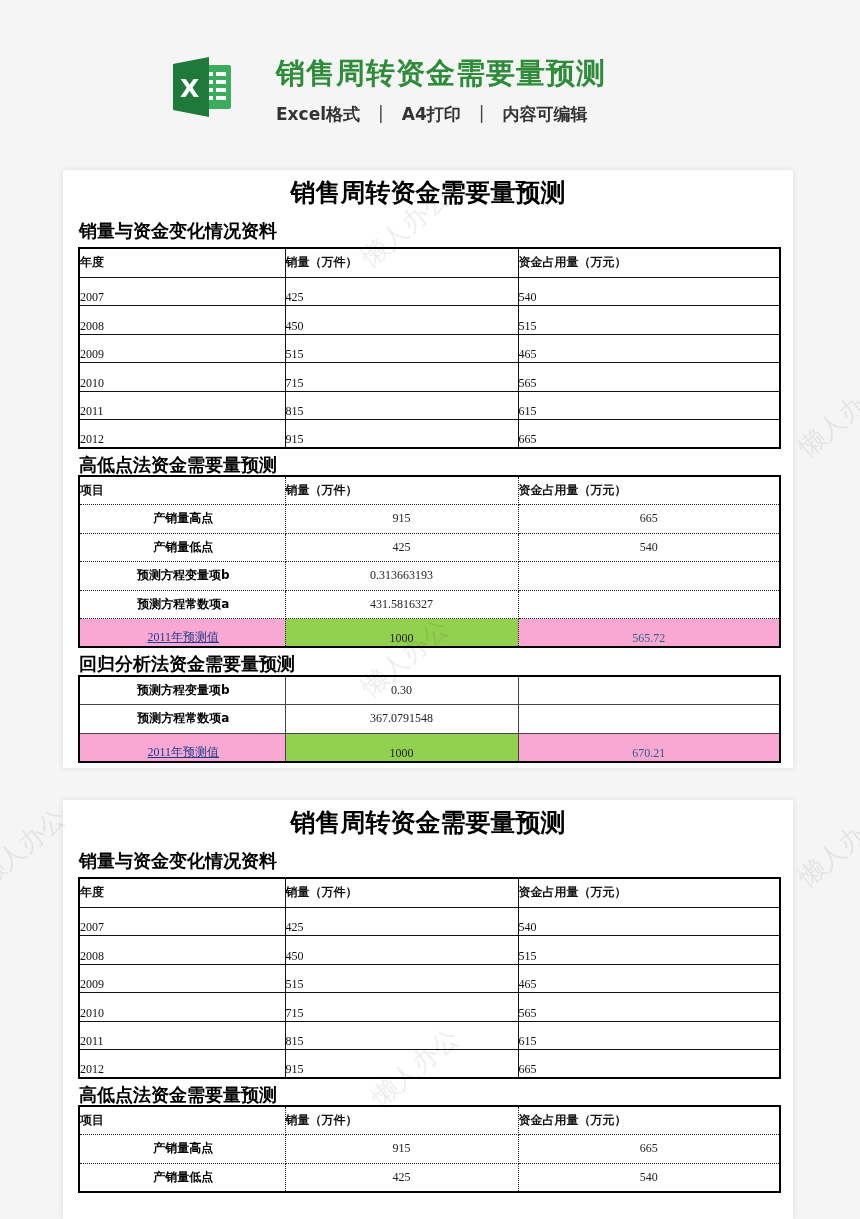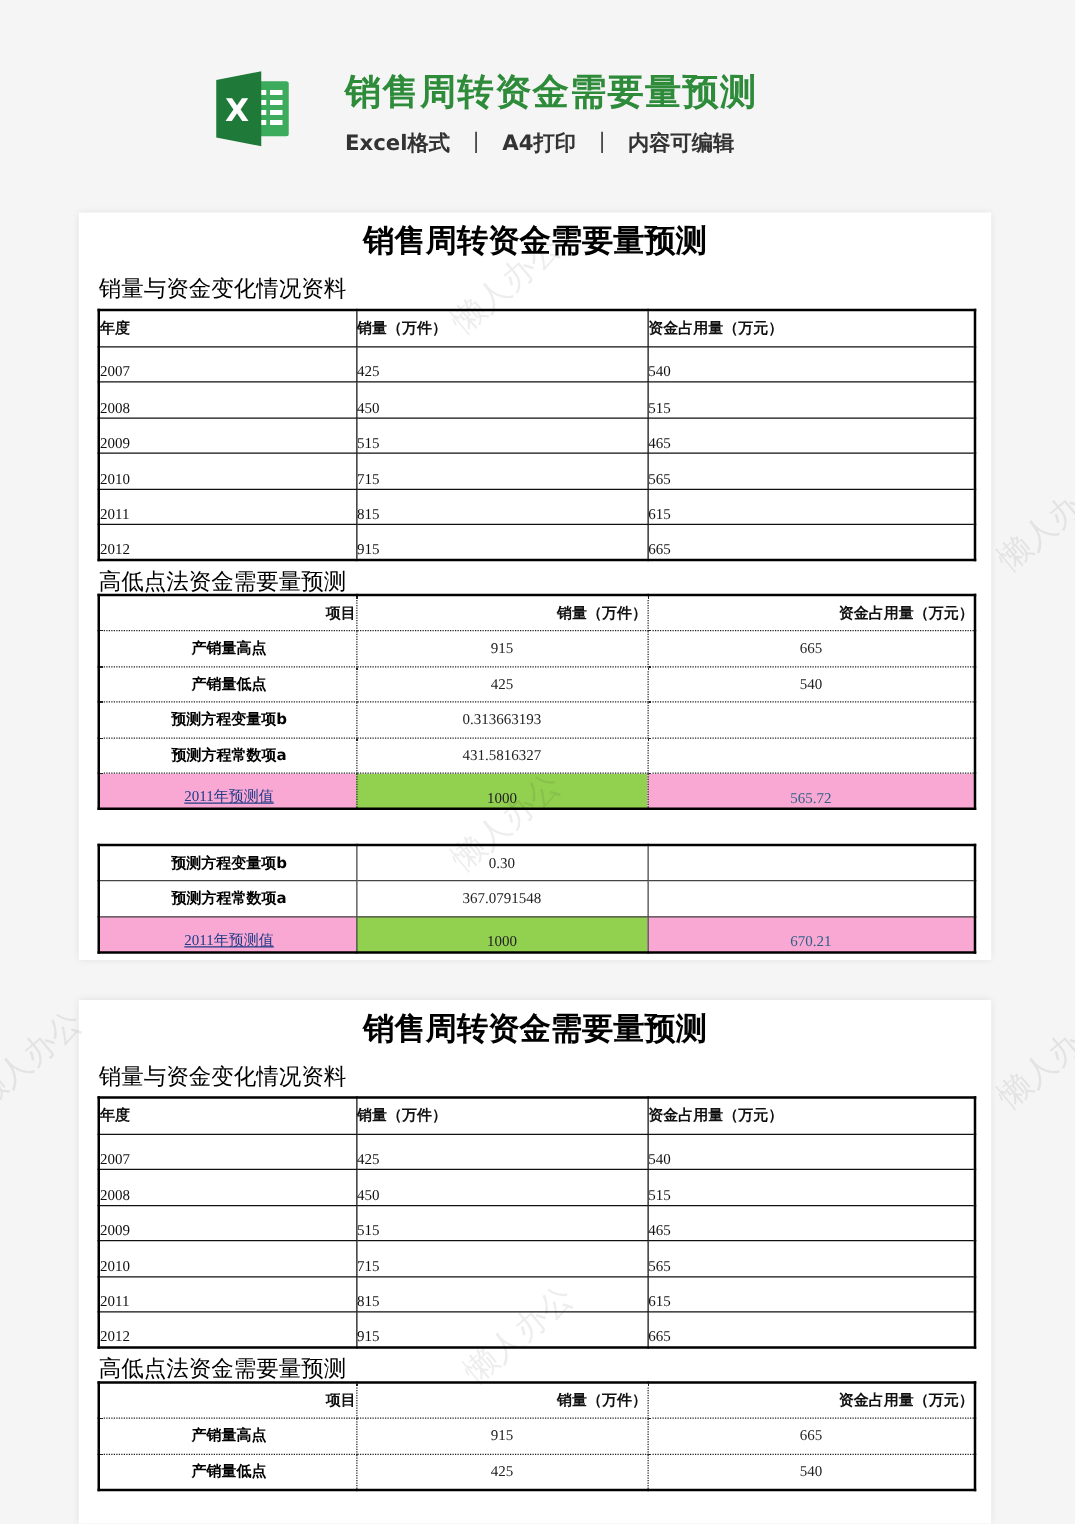--- a/index.html
+++ b/index.html
@@ -12,35 +12,35 @@
   .banner-title { position: absolute; left: 276px; top: 54px; font-size: 29px; font-weight: bold; color: #2e8b3a; letter-spacing: 1px; white-space: nowrap; }
   .banner-sub { position: absolute; left: 276px; top: 103px; font-size: 17px; font-weight: bold; color: #333; white-space: nowrap; display: flex; gap: 0; }
   .banner-sub .sep { margin: 0 18px; font-weight: normal; color: #444; }
 
   
   .page { position: absolute; left: 63px; width: 730px; background: #fff; box-shadow: 0 0 6px rgba(0,0,0,0.10); overflow: hidden; }
   .page1 { top: 170px; height: 598px; }
   .page2 { top: 800px; height: 419px; }
 
   .doc-title { position: absolute; left: 0; width: 730px; text-align: center; font-size: 25px; font-weight: bold; color: #000; letter-spacing: 0px; }
-  .sec-title { position: absolute; left: 16px; font-size: 18px; font-weight: normal; color: #000; white-space: nowrap; }
+  .sec-title { position: absolute; left: 16px; font-size: 18px; font-weight: bold; color: #000; white-space: nowrap; }
 
   table { position: absolute; left: 15px; width: 701px; border-collapse: collapse; table-layout: fixed; font-family: "Liberation Serif", "DejaVu Serif", serif; }
   table col.c1 { width: 206px; }
   table col.c2 { width: 233px; }
   table col.c3 { width: 262px; }
 
   .t-data { border: 2.5px solid #000; }
   .t-data th, .t-data td { border: 1.5px solid #111; font-size: 12px; text-align: left; }
   .t-data th { height: 29px; font-family: "DejaVu Sans", sans-serif; font-weight: bold; font-size: 12px; vertical-align: middle; }
   .t-data td { height: 28.5px; vertical-align: bottom; padding-bottom: 0; }
 
   .t-hl { border: 2.5px solid #000; }
   .t-hl th, .t-hl td { border: 1px dotted #222; font-size: 12px; height: 28.5px; }
-  .t-hl th { font-family: "DejaVu Sans", sans-serif; font-weight: bold; text-align: right; }
+  .t-hl th { font-family: "DejaVu Sans", sans-serif; font-weight: bold; text-align: left; }
   .t-hl td { text-align: center; color: #222; }
   .t-hl td.lbl, .t-reg td.lbl { text-align: center; padding-left: 2px; font-family: "DejaVu Sans", sans-serif; font-weight: bold; color: #000; font-size: 12px; }
 
   .t-reg { border: 2.5px solid #000; }
   .t-reg td { border: 1px solid #444; font-size: 12px; height: 28.5px; text-align: center; color: #222; }
 
   tr.pred td { vertical-align: bottom; }
   tr.pred td.blue { background: #f9a8d4; }
   tr.pred td.green { background: #92d050; margin-left: 36px; }
   tr.pred td.lbl { color: #1f3c88; font-family: "Liberation Serif", serif; font-weight: normal; text-decoration: underline; }
@@ -160,20 +160,21 @@
           <td></td>
         </tr>
     <tr class="pred">
       <td class="lbl blue">2011年预测值</td>
       <td class="green">1000</td>
       <td class="blue val">565.72</td>
     </tr>
   </tbody>
     </table>
 
+  <div class="sec-title" style="top:482px;">回归分析法资金需要量预测</div>
   <table class="t-reg" style="top:505px;">
     <colgroup>
         <col class="c1">
         <col class="c2">
         <col class="c3">
       </colgroup>
     <tbody>
         <tr>
           <td class="lbl">预测方程变量项b</td>
           <td>0.30</td>

